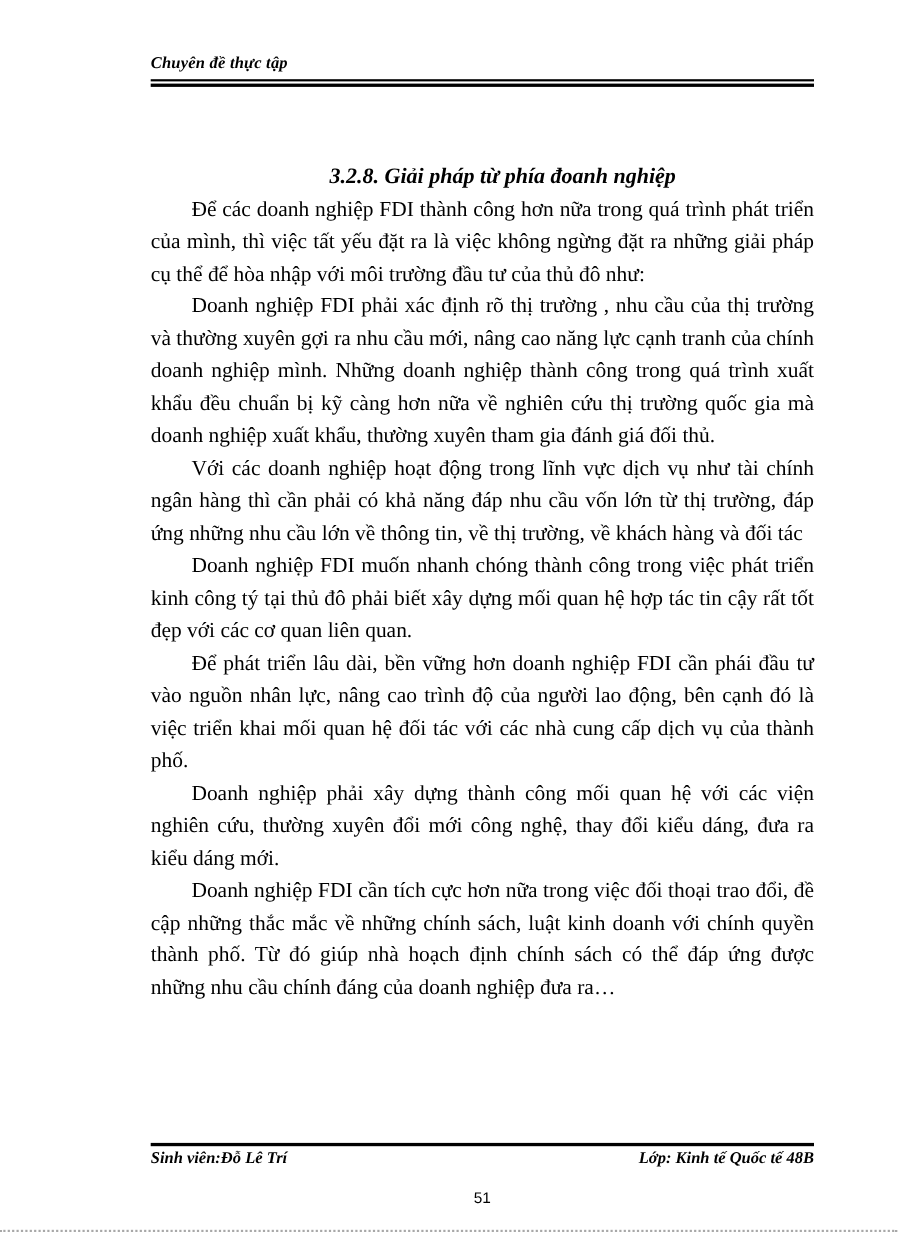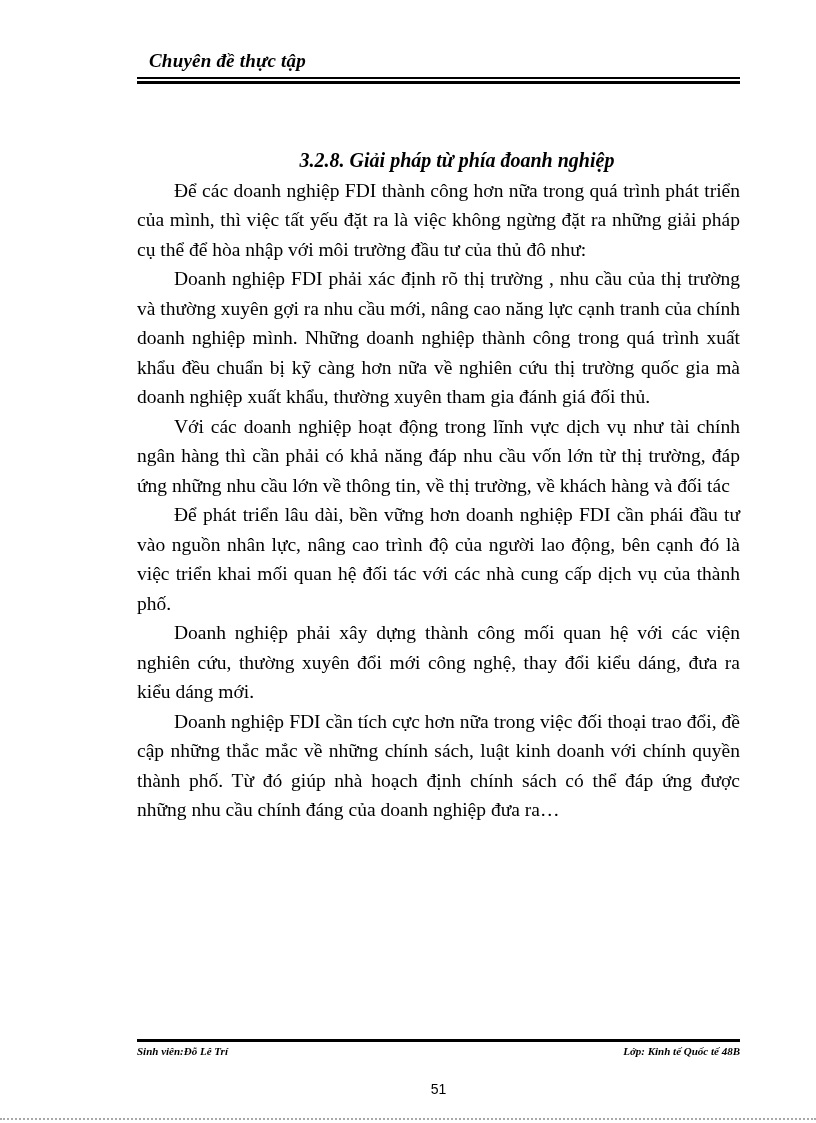--- a/index.html
+++ b/index.html
@@ -18,25 +18,24 @@
   }
 
   
   .page-header {
     position: absolute;
     top: 50px;
     left: 137px;
     right: 76px;
   }
   .running-head {
-    font-size: 19px;
+    font-size: 15px;
     font-weight: bold;
     font-style: italic;
     letter-spacing: 0.2px;
-    margin-left: 12px;
   }
   .header-rule {
     margin-top: 5px;
     height: 2px;
     border-top: 2px solid #000000;
     border-bottom: 3px solid #000000;
   }
 
   
   .page-body {
@@ -76,21 +75,21 @@
     height: 0;
   }
   .footer-row {
     position: relative;
     display: flex;
     justify-content: space-between;
     align-items: flex-start;
     margin-top: 3px;
   }
   .footer-side {
-    font-size: 11px;
+    font-size: 15px;
     font-weight: bold;
     font-style: italic;
   }
   .footer-page {
     position: absolute;
     left: 50%;
     top: -2px;
     transform: translateX(-50%);
     font-size: 14px;
     font-style: normal;
@@ -119,20 +118,21 @@
     <div class="header-rule"></div>
   </header>
 
   <main class="page-body">
 
     <h3 class="section-heading">3.2.8. Giải pháp từ phía đoanh nghiệp</h3>
 
     <p class="para">Để các doanh nghiệp FDI thành công hơn nữa trong quá trình phát triển của mình, thì việc tất yếu đặt ra là việc không ngừng đặt ra những giải pháp cụ thể để hòa nhập với môi trường đầu tư của thủ đô như:</p>
     <p class="para">Doanh nghiệp FDI phải xác định rõ thị trường , nhu cầu của thị trường và thường xuyên gợi ra nhu cầu mới, nâng cao năng lực cạnh tranh của chính doanh nghiệp mình. Những doanh nghiệp thành công trong quá trình xuất khẩu đều chuẩn bị kỹ càng hơn nữa về nghiên cứu thị trường quốc gia mà doanh nghiệp xuất khẩu, thường xuyên tham gia đánh giá đối thủ.</p>
     <p class="para">Với các doanh nghiệp hoạt động trong lĩnh vực dịch vụ như tài chính ngân hàng thì cần phải có khả năng đáp nhu cầu vốn lớn từ thị trường, đáp ứng những nhu cầu lớn về thông tin, về thị trường, về khách hàng và đối tác</p>
+    <p class="para">Doanh nghiệp FDI muốn nhanh chóng thành công trong việc phát triển kinh công tý tại thủ đô phải biết xây dựng mối quan hệ hợp tác tin cậy rất tốt đẹp với các cơ quan liên quan.</p>
     <p class="para">Để phát triển lâu dài, bền vững hơn doanh nghiệp FDI cần phái đầu tư vào nguồn nhân lực, nâng cao trình độ của người lao động, bên cạnh đó là việc triển khai mối quan hệ đối tác với các nhà cung cấp dịch vụ của thành phố.</p>
     <p class="para">Doanh nghiệp phải xây dựng thành công mối quan hệ với các viện nghiên cứu, thường xuyên đổi mới công nghệ, thay đổi kiểu dáng, đưa ra kiểu dáng mới.</p>
     <p class="para">Doanh nghiệp FDI cần tích cực hơn nữa trong việc đối thoại trao đổi, đề cập những thắc mắc về những chính sách, luật kinh doanh với chính quyền thành phố. Từ đó giúp nhà hoạch định chính sách có thể đáp ứng được những nhu cầu chính đáng của doanh nghiệp đưa ra…</p>
   </main>
 
   <footer class="page-footer">
     <div class="footer-rule"></div>
     <div class="footer-row">
       <span class="footer-side">Sinh viên:Đỗ Lê Trí</span>
       <span class="footer-page">51</span>

